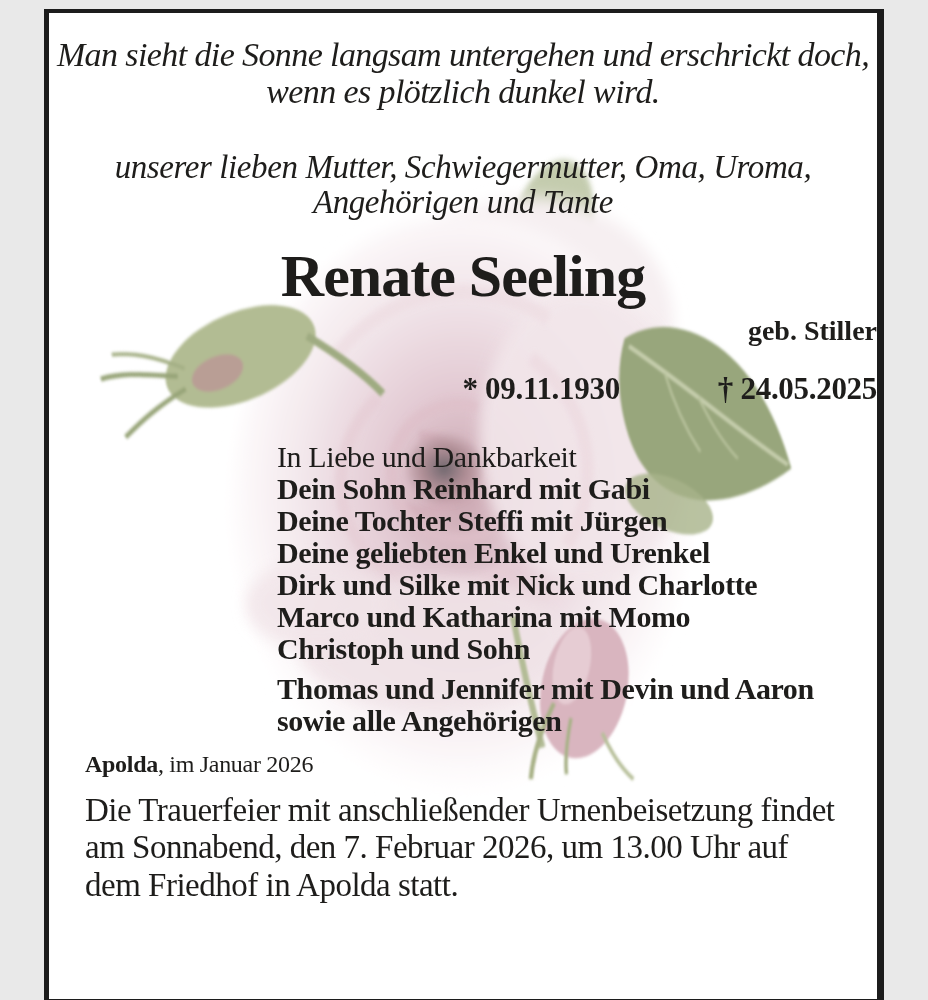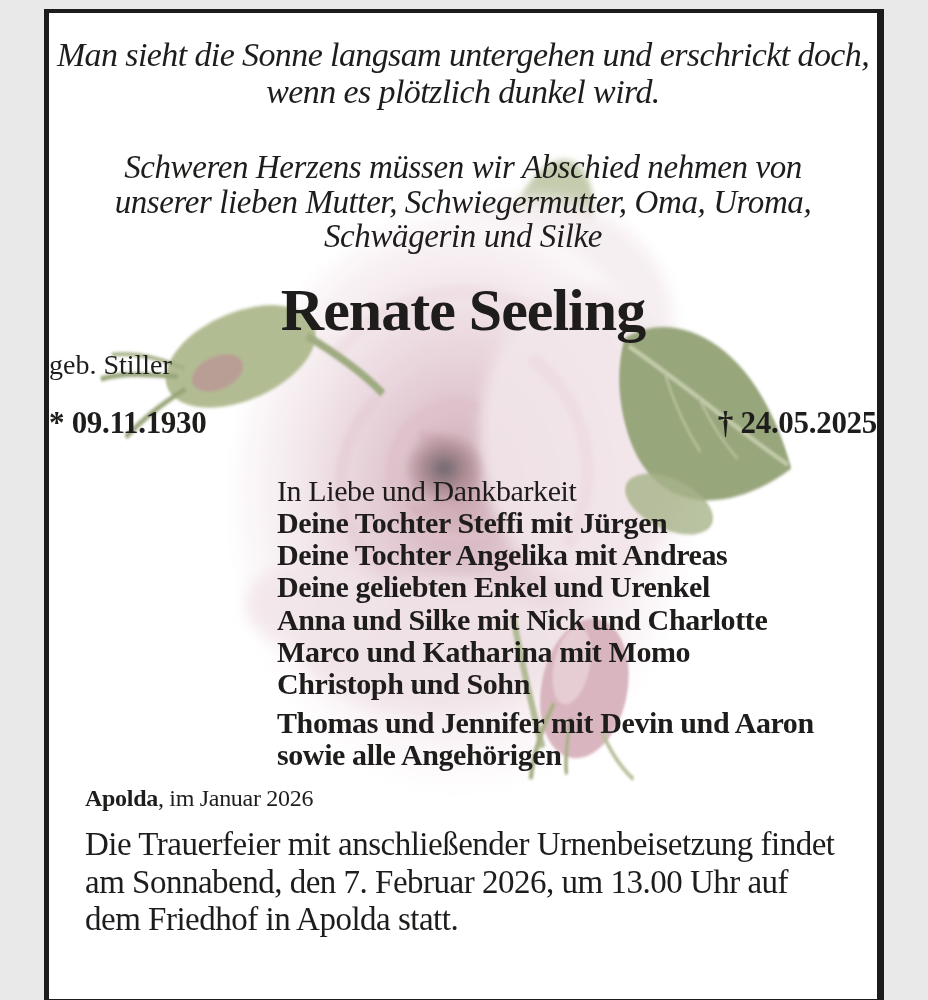--- a/index.html
+++ b/index.html
@@ -44,30 +44,30 @@
   .name {
     margin-top: 26px;
     text-align: center;
     font-weight: bold;
     font-size: 60px;
     line-height: 1.05;
     letter-spacing: -1px;
   }
   .maiden {
     margin-top: 8px;
-    text-align: left;
-    font-weight: normal;
+    text-align: right;
+    font-weight: bold;
     font-size: 28px;
     line-height: 1.1;
   }
   .dates {
     margin-top: 24px;
     display: flex;
-    justify-content: space-between;
-    gap: 52px;
+    justify-content: flex-end;
+    gap: 98px;
     font-size: 31px;
     font-weight: bold;
     letter-spacing: -0.3px;
   }
   .dedication-block {
     margin: 34px 0 0 228px;
     font-size: 30px;
     line-height: 1.07;
     letter-spacing: -0.4px;
   }
@@ -166,39 +166,38 @@
   </svg>
 
   <div class="content">
 
     <div class="quote">
       <div>Man sieht die Sonne langsam untergehen und erschrickt doch,</div>
       <div>wenn es plötzlich dunkel wird.</div>
     </div>
 
     <div class="intro">
-      <div>Schweren Herzens müssen wir Abschied nehmen von</div>
       <div>unserer lieben Mutter, Schwiegermutter, Oma, Uroma,</div>
-      <div>Schwägerin und Silke</div>
+      <div>Angehörigen und Tante</div>
     </div>
 
     <div class="name">Renate Seeling</div>
     <div class="maiden">geb. Stiller</div>
 
     <div class="dates">
       <span>* 09.11.1930</span>
       <span>† 24.05.2025</span>
     </div>
 
     <div class="dedication-block">
       <div class="dedication-lead">In Liebe und Dankbarkeit</div>
+      <div class="family-line">Dein Sohn Reinhard mit Gabi</div>
       <div class="family-line">Deine Tochter Steffi mit Jürgen</div>
-      <div class="family-line">Deine Tochter Angelika mit Andreas</div>
       <div class="family-line">Deine geliebten Enkel und Urenkel</div>
-      <div class="family-line">Anna und Silke mit Nick und Charlotte</div>
+      <div class="family-line">Dirk und Silke mit Nick und Charlotte</div>
       <div class="family-line">Marco und Katharina mit Momo</div>
       <div class="family-line">Christoph und Sohn</div>
       <div class="family-gap"></div>
       <div class="family-line">Thomas und Jennifer mit Devin und Aaron</div>
       <div class="family-line">sowie alle Angehörigen</div>
     </div>
 
     <div class="closing">
       <span class="place">Apolda</span><span>, im Januar 2026</span>
     </div>

